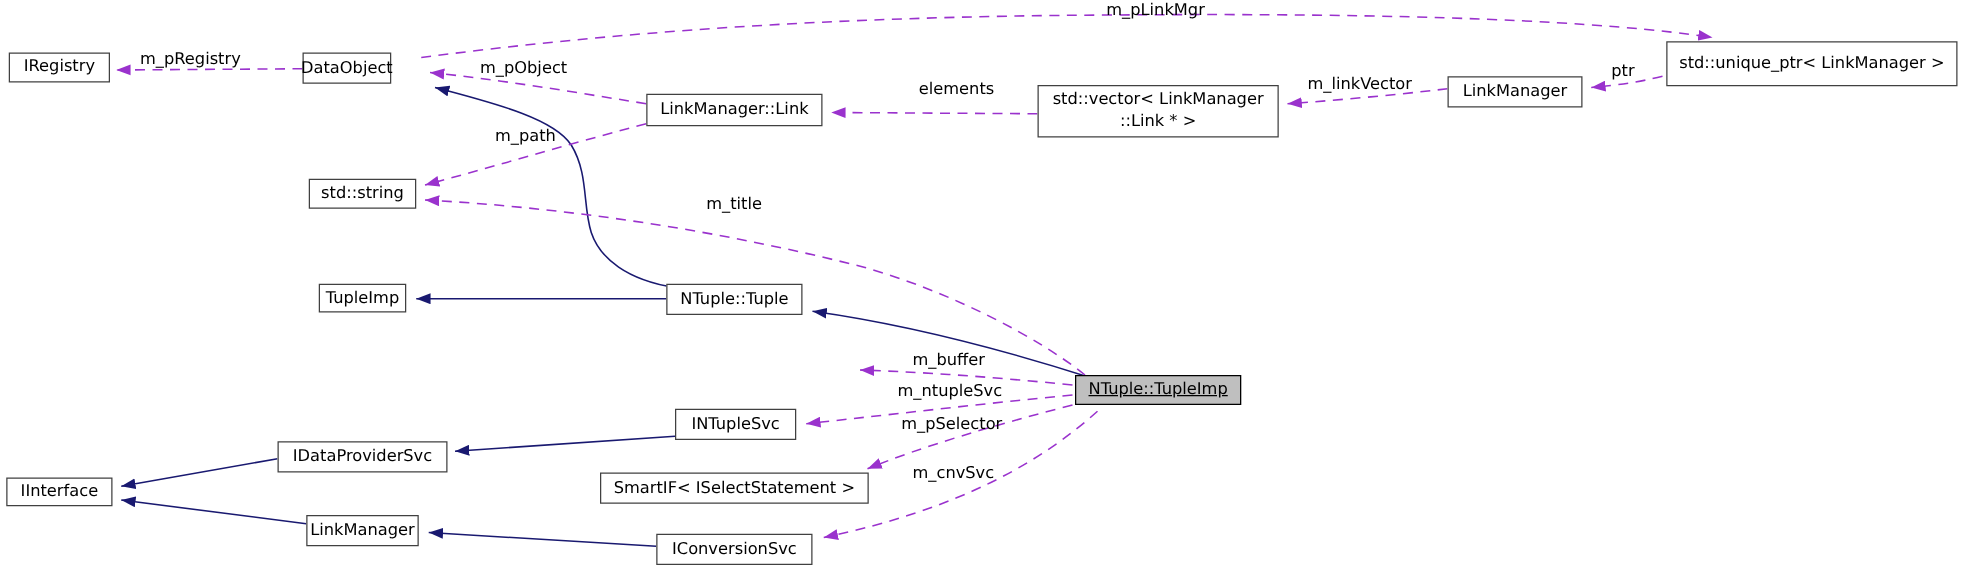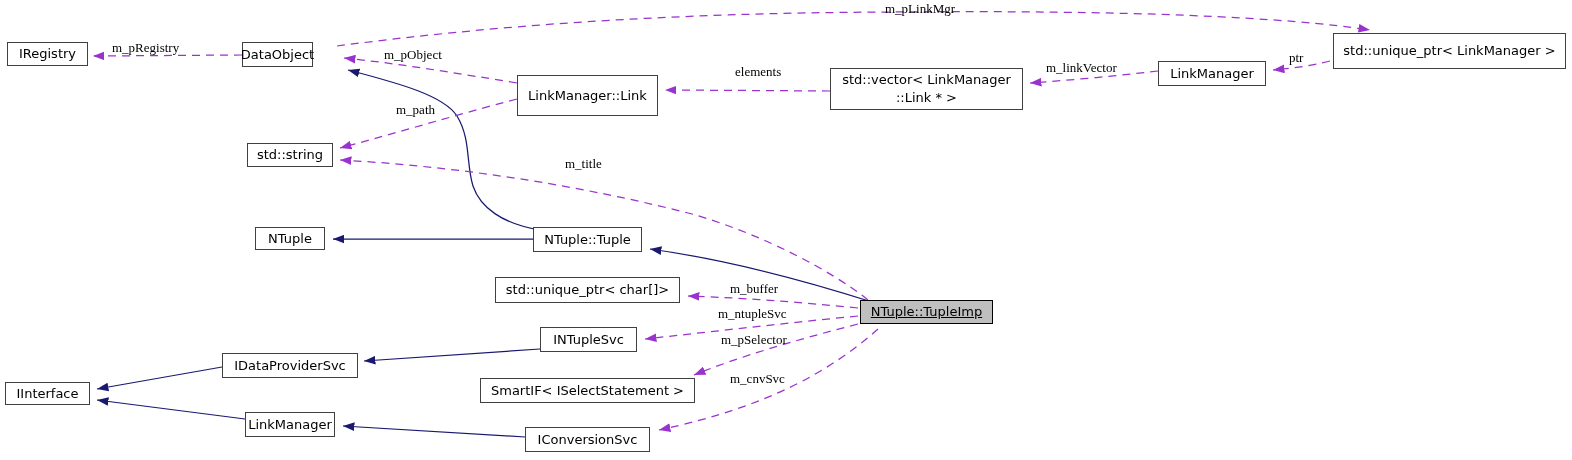--- a/index.html
+++ b/index.html
@@ -22,21 +22,21 @@
   .use{stroke:var(--usage-edge);stroke-width:1.25;fill:none;stroke-dasharray:8 6;}
   .mk-inh{fill:var(--inheritance-edge);}
   .mk-use{fill:var(--usage-edge);}
   .node{
     position:absolute;display:flex;align-items:center;justify-content:center;
     border:1.4px solid var(--node-border);background:var(--node-fill);
     font-size:13px;line-height:1.35;text-align:center;white-space:pre-line;
     box-sizing:border-box;cursor:pointer;
   }
   .node.highlight{background:var(--highlight-fill);border-color:#000000;text-decoration:underline;}
-  .elabel{position:absolute;font-size:13px;line-height:1;white-space:nowrap;font-family:Liberation Serif, serif;}
+  .elabel{position:absolute;font-size:13px;line-height:1;white-space:nowrap;}
 </style>
 </head>
 <body>
 
 <div id="canvas">
 
   <svg id="edges" viewBox="0 0 1572 460" xmlns="http://www.w3.org/2000/svg">
     <defs>
       <marker id="arrow-inh" viewBox="0 0 11 8" refX="10.5" refY="4" markerWidth="12" markerHeight="9" orient="auto" markerUnits="userSpaceOnUse">
         <path class="mk-inh" d="M0,0 L10.5,4 L0,8 z"></path>
@@ -63,29 +63,28 @@
     <path class="use" d="M 1330 61 C 1310 66 1294 68 1273 70" marker-end="url(#arrow-use)"></path>
     <path class="use" d="M 868 300 C 832 271 762 234 692 214 C 575 184 452 166 340 160" marker-end="url(#arrow-use)"></path>
     <path class="use" d="M 858 308 C 798 302 746 298 688 296" marker-end="url(#arrow-use)"></path>
     <path class="use" d="M 858 316 C 786 323 718 331 645 339" marker-end="url(#arrow-use)"></path>
     <path class="use" d="M 858 324 C 796 340 738 357 694 375" marker-end="url(#arrow-use)"></path>
     <path class="use" d="M 878 329 C 832 370 768 407 659 430" marker-end="url(#arrow-use)"></path>
   </svg>
 
   <div class="node" style="left:7px;top:42px;width:81px;height:24px">IRegistry</div>
   <div class="node" style="left:242px;top:42px;width:71px;height:25px">DataObject</div>
-  <div class="node" style="left:517px;top:75px;width:141px;height:41px">LinkManager::Link</div>
+  <div class="node" style="left:517px;top:75px;width:141px;height:26px">LinkManager::Link</div>
   <div class="node" style="left:830px;top:68px;width:193px;height:42px">std::vector&lt; LinkManager
 ::Link * &gt;</div>
   <div class="node" style="left:1158px;top:61px;width:108px;height:25px">LinkManager</div>
   <div class="node" style="left:1333px;top:33px;width:233px;height:36px">std::unique_ptr&lt; LinkManager &gt;</div>
   <div class="node" style="left:247px;top:143px;width:86px;height:24px">std::string</div>
-  <div class="node" style="left:255px;top:227px;width:70px;height:23px">NTuple</div>
+  <div class="node" style="left:255px;top:227px;width:70px;height:23px">TupleImp</div>
   <div class="node" style="left:533px;top:227px;width:109px;height:25px">NTuple::Tuple</div>
-  <div class="node" style="left:495px;top:277px;width:185px;height:26px">std::unique_ptr&lt; char[]&gt;</div>
   <div class="node highlight" style="left:860px;top:300px;width:133px;height:24px">NTuple::TupleImp</div>
   <div class="node" style="left:540px;top:327px;width:97px;height:25px">INTupleSvc</div>
   <div class="node" style="left:480px;top:378px;width:215px;height:25px">SmartIF&lt; ISelectStatement &gt;</div>
   <div class="node" style="left:222px;top:353px;width:136px;height:25px">IDataProviderSvc</div>
   <div class="node" style="left:5px;top:382px;width:85px;height:23px">IInterface</div>
   <div class="node" style="left:245px;top:412px;width:90px;height:25px">LinkManager</div>
   <div class="node" style="left:525px;top:427px;width:125px;height:25px">IConversionSvc</div>
 
   <span class="elabel" style="left:112px;top:41px">m_pRegistry</span>
   <span class="elabel" style="left:885px;top:2px">m_pLinkMgr</span>

